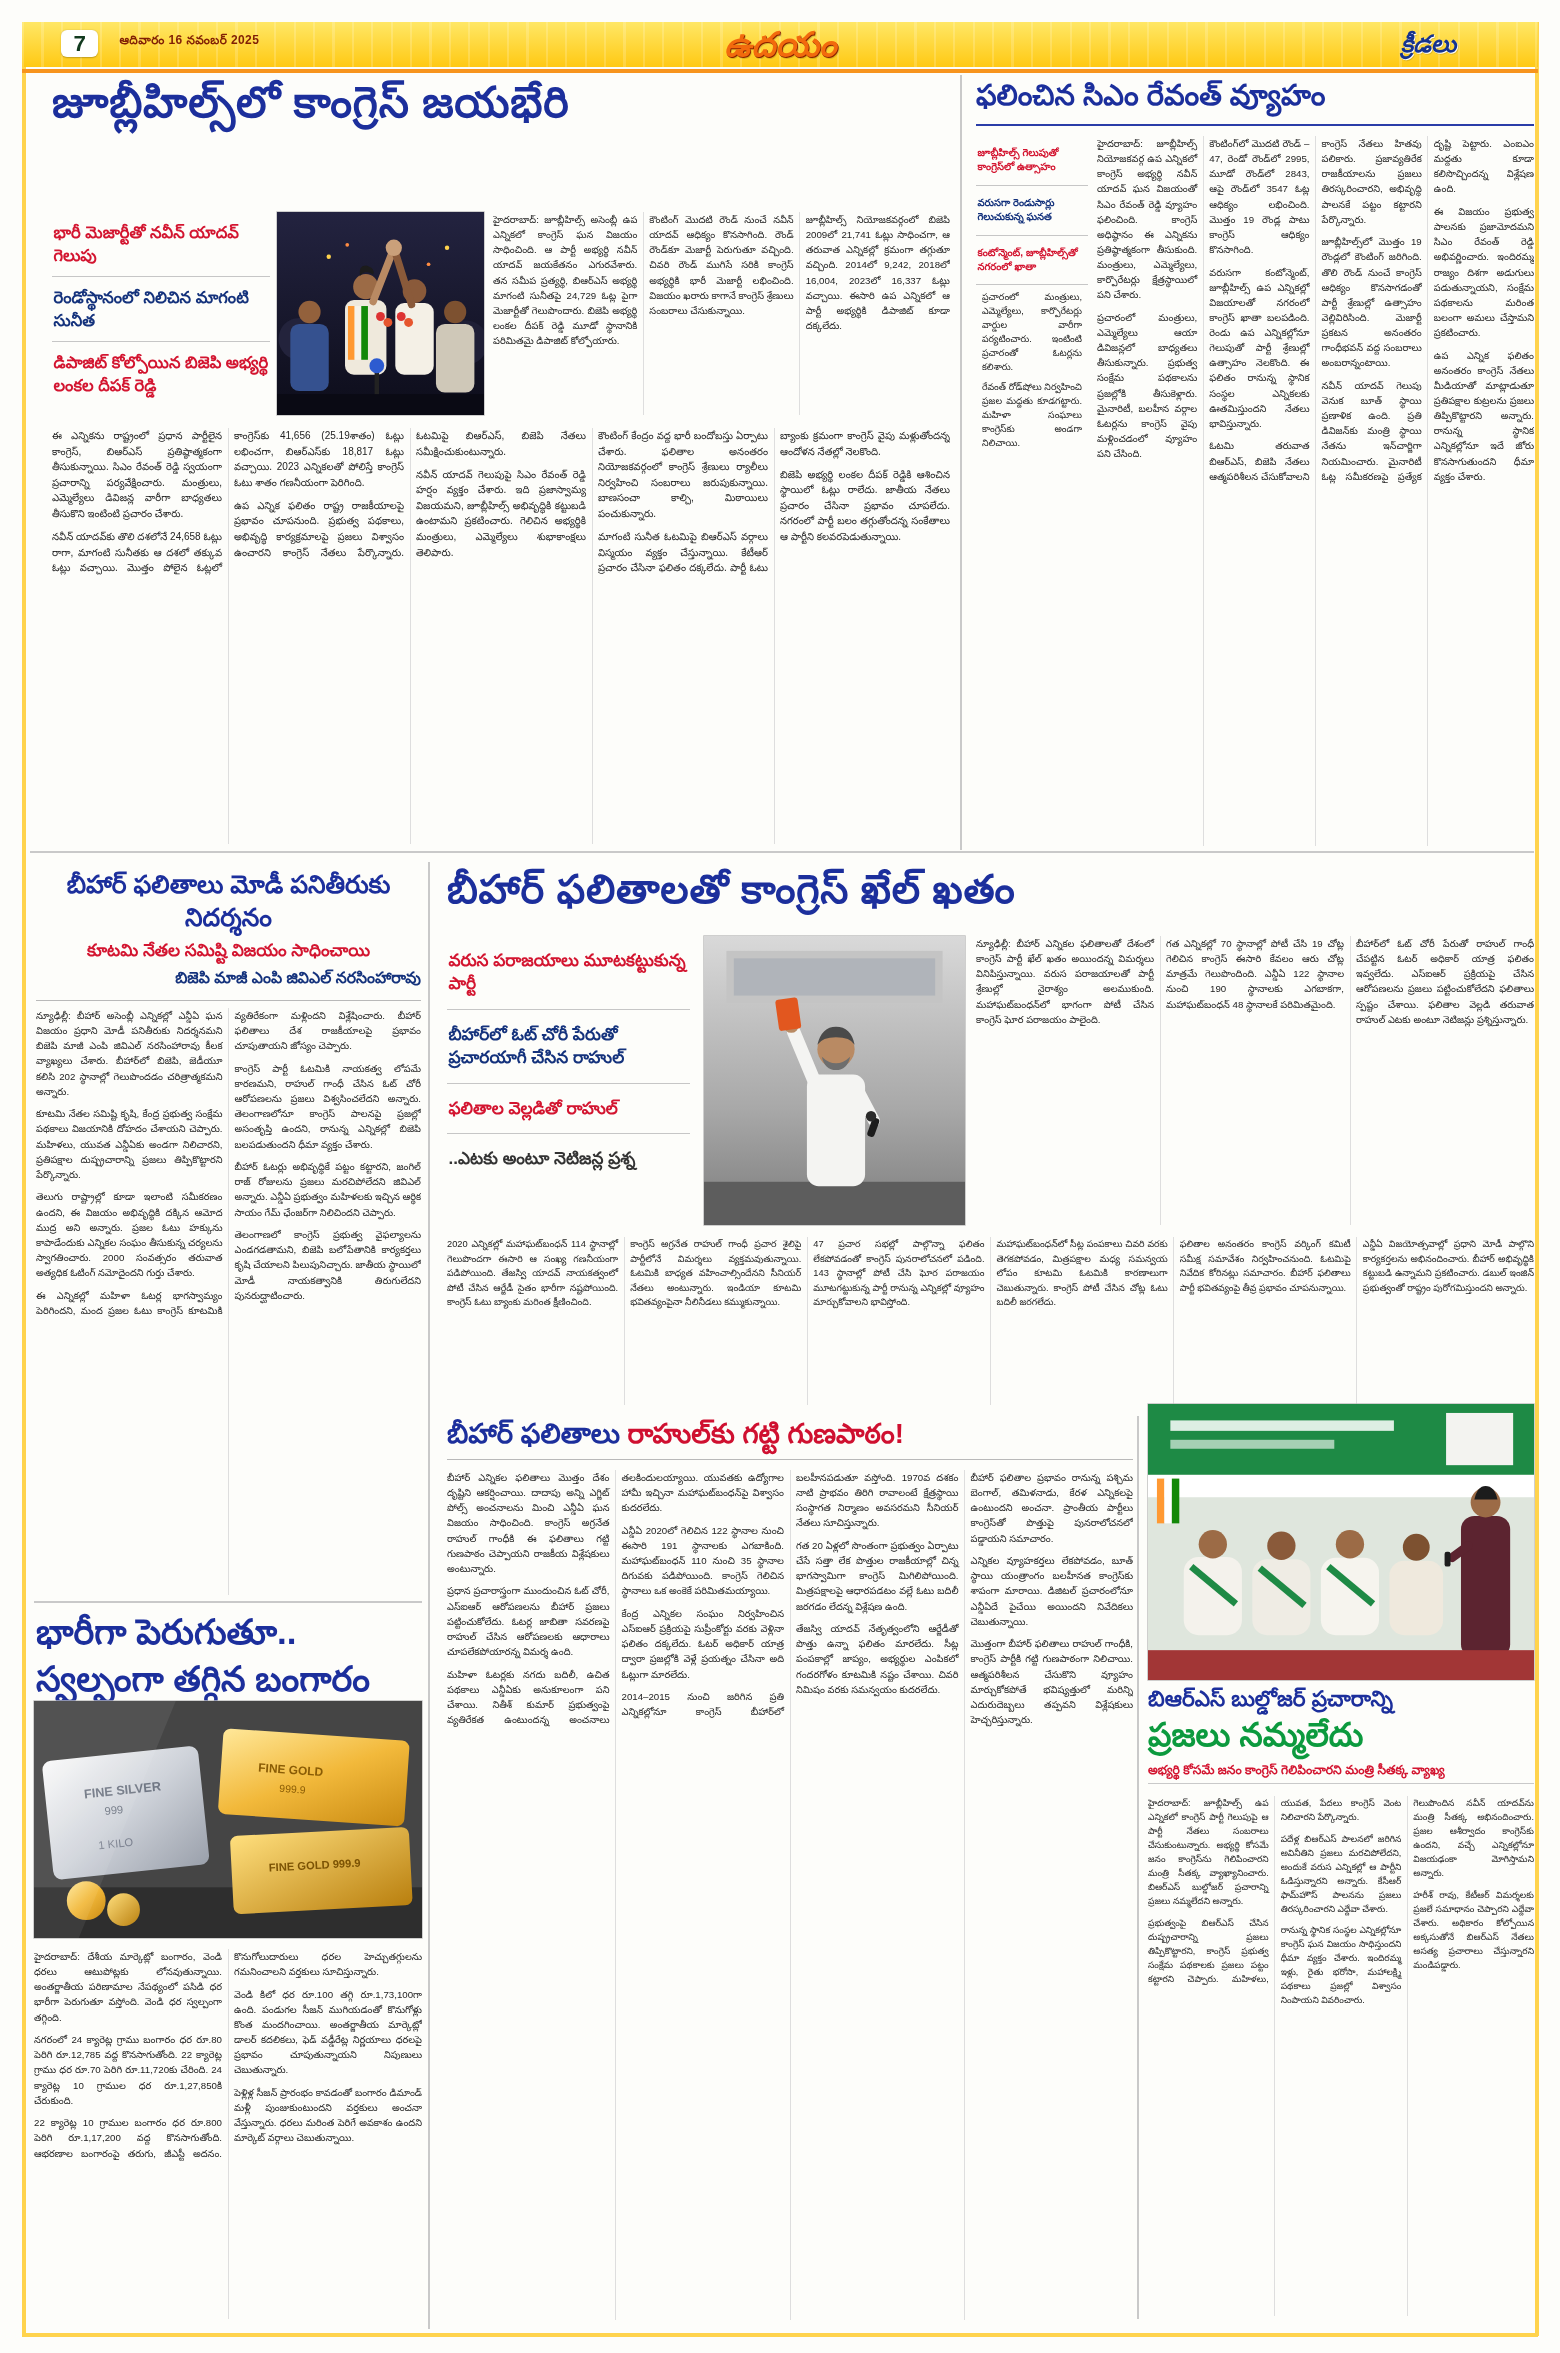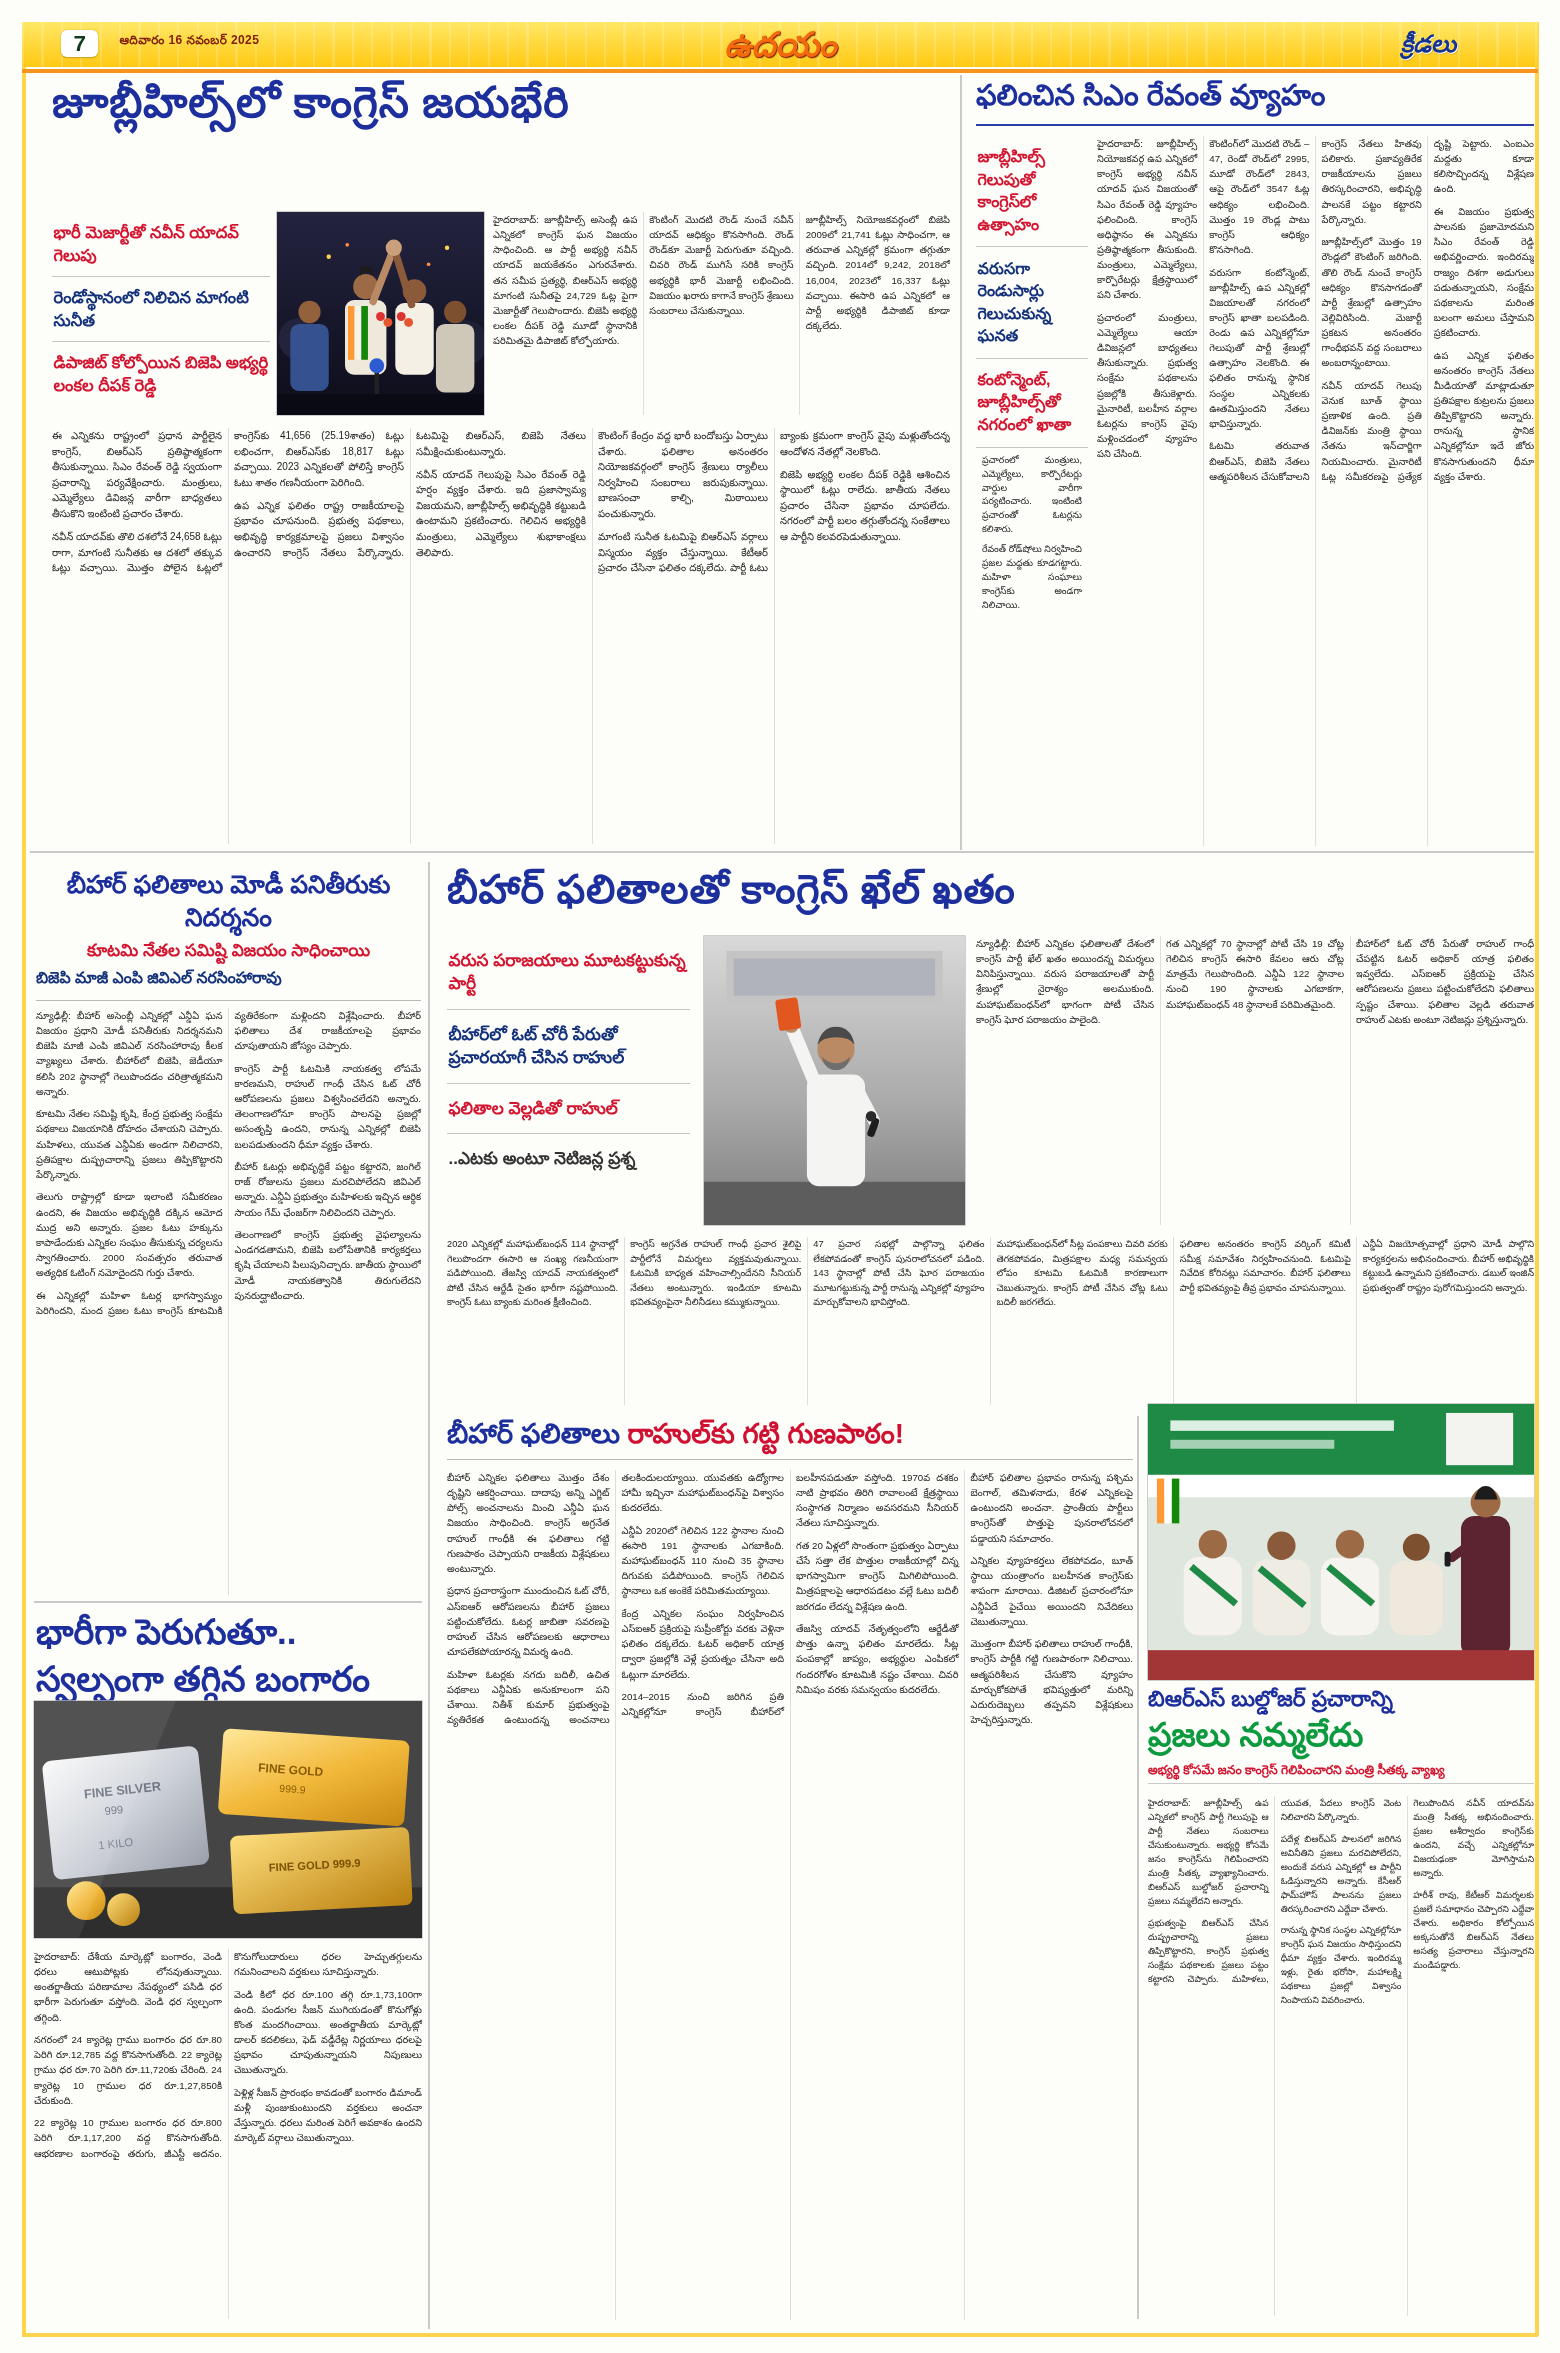--- a/index.html
+++ b/index.html
@@ -39,36 +39,36 @@
   .h-gvl{left:36px;top:868px;width:385px;font-size:25px;text-align:center;line-height:1.3}
   .h-khel{left:447px;top:866px;width:1073px;font-size:40px;letter-spacing:0.7px}
   .h-lesson{left:447px;top:1418px;width:686px;font-size:27.6px;border-bottom:1.5px solid #b9b9b9;padding-bottom:9px}
   .h-lesson .part-blue{color:#1c2f9c}
   .h-lesson .part-red{color:#cf1030}
   .h-gold{left:36px;top:1608px;width:385px;font-size:35px;text-align:left;line-height:1.35}
   .h-brs-1{left:1148px;top:1687px;width:386px;font-size:21.6px;color:#1c2f9c}
   .h-brs-2{left:1148px;top:1716px;width:386px;font-size:33px;color:#0c9a3e}
   .sub-red-center{position:absolute;font-weight:bold;color:#d31530;text-align:center}
   .gvl-sub1{left:36px;top:941px;width:385px;font-size:17px}
-  .gvl-sub2{left:36px;top:969px;width:385px;font-size:15.7px;color:#14327c;text-align:left;font-weight:bold;
+  .gvl-sub2{left:36px;top:969px;width:385px;font-size:15.7px;color:#14327c;text-align:right;font-weight:bold;
     border-bottom:0.7px solid #b9b9b9;padding-bottom:9px}
   .brs-sub{left:1148px;top:1763px;width:386px;font-size:12.3px;color:#d31530;font-weight:bold;position:absolute;
     border-bottom:0.7px solid #c9c9c9;padding-bottom:3px}
 
   
   .deck{position:absolute}
   .deck-item{font-weight:bold;line-height:1.4;border-bottom:0.7px solid #c6c6c6;padding:9px 1.5px}
   .deck-item:last-child{border-bottom:none}
   .deck-red{color:#d31530}
   .deck-blue{color:#14327c}
   .deck-dark{color:#333333}
   .deck-lead{left:52px;top:212px;width:218px;height:203px;overflow:hidden}
   .deck-lead .deck-item{font-size:16.4px}
   .deck-strategy{left:976px;top:136px;width:112px;height:710px;overflow:hidden}
-  .deck-strategy .deck-item{font-size:16px;padding:10.4px 1.5px}
+  .deck-strategy .deck-item{font-size:10px;padding:10.4px 1.5px}
   .deck-khel{left:447px;top:936px;width:243px;height:295px;overflow:hidden}
   .deck-khel .deck-item{font-size:17px;padding:12.7px 1.5px}
 
   
   .body-text{position:absolute;font-size:9.7px;line-height:1.56;text-align:justify;color:#222;
     column-gap:12px;column-rule:0.7px solid #dedede;overflow:hidden}
   .body-text p{margin:0 0 7.5px}
   .lead-body-right{left:493px;top:212px;width:457px;height:203px;column-count:3}
   .lead-body-bottom{left:52px;top:428px;width:898px;height:416px;column-count:5;font-size:10px}
   .strategy-body{left:1097px;top:136px;width:437px;height:710px;column-count:4}

